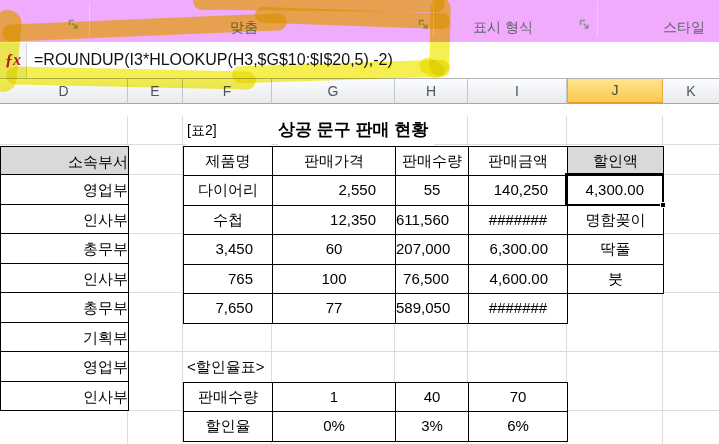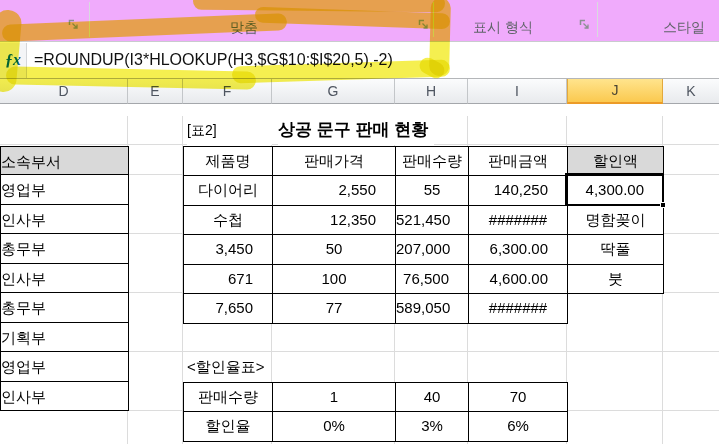--- a/index.html
+++ b/index.html
@@ -23,21 +23,21 @@
 
   
   .formula-bar {
     position:absolute; left:0; top:43px; width:719px; height:36px;
     background:#fff; border-bottom:1px solid #b4b6b9;
   }
   .fx-btn {
     position:absolute; left:0; top:0; width:27px; height:35px;
     background:#f4f5f7; border-right:1px solid #d4d6d9;
     font-family:"Liberation Serif", serif; font-style:italic; font-weight:bold;
-    font-size:16px; color:#0369a1; text-align:center; line-height:33px; cursor:pointer;
+    font-size:16px; color:#be185d; text-align:center; line-height:33px; cursor:pointer;
   }
   .formula-text {
     position:absolute; left:34px; top:0; height:35px; line-height:34px;
     font-size:16px; color:#111; white-space:nowrap;
   }
 
   
   .col-headers { position:absolute; left:0; top:79px; width:719px; height:25px; }
   .col-h {
     position:absolute; top:0; height:25px;
@@ -60,21 +60,21 @@
   .vline { position:absolute; top:0; bottom:0; width:1px; background:#dcdcdc; }
 
   
   .dept-table {
     position:absolute; left:0; top:29.5px; width:129px;
     display:grid; grid-template-rows:repeat(9,29.5px);
     border-left:1px solid #000;
   }
   .dept-cell {
     border-right:1px solid #000; border-bottom:1px solid #000; border-top:1px solid #000;
-    margin-top:-1px; background:#fff; text-align:left; line-height:29px; font-size:15px; cursor:cell;
+    margin-top:-1px; background:#fff; text-align:right; line-height:29px; font-size:15px; cursor:cell;
   }
   .dept-cell:first-child { margin-top:0; }
   .dept-cell.hdr { background:#d9d9d9; }
 
   
   .main-table {
     position:absolute; left:183px; top:29.5px;
     display:grid; grid-template-columns:89px 123px 73px 99px 96px;
     grid-auto-rows:29.5px; border-left:1px solid #000; border-top:1px solid #000;
   }
@@ -199,29 +199,29 @@
         <div class="mcell hdr">판매수량</div>
         <div class="mcell hdr">판매금액</div>
         <div class="mcell hdr gray">할인액</div>
         <div class="mcell c-center">다이어리</div>
         <div class="mcell c-right">2,550</div>
         <div class="mcell c-center">55</div>
         <div class="mcell c-right">140,250</div>
         <div class="mcell c-right">4,300.00</div>
         <div class="mcell c-center">수첩</div>
         <div class="mcell c-right">12,350</div>
-        <div class="mcell c-right">521,450</div>
+        <div class="mcell c-right">611,560</div>
         <div class="mcell c-center">#######</div>
         <div class="mcell c-center">명함꽂이</div>
         <div class="mcell c-right">3,450</div>
-        <div class="mcell c-center">50</div>
+        <div class="mcell c-center">60</div>
         <div class="mcell c-right">207,000</div>
         <div class="mcell c-right">6,300.00</div>
         <div class="mcell c-center">딱풀</div>
-        <div class="mcell c-right">671</div>
+        <div class="mcell c-right">765</div>
         <div class="mcell c-center">100</div>
         <div class="mcell c-right">76,500</div>
         <div class="mcell c-right">4,600.00</div>
         <div class="mcell c-center">붓</div>
         <div class="mcell c-right">7,650</div>
         <div class="mcell c-center">77</div>
         <div class="mcell c-right">589,050</div>
         <div class="mcell c-center">#######</div>
       </div>
 

